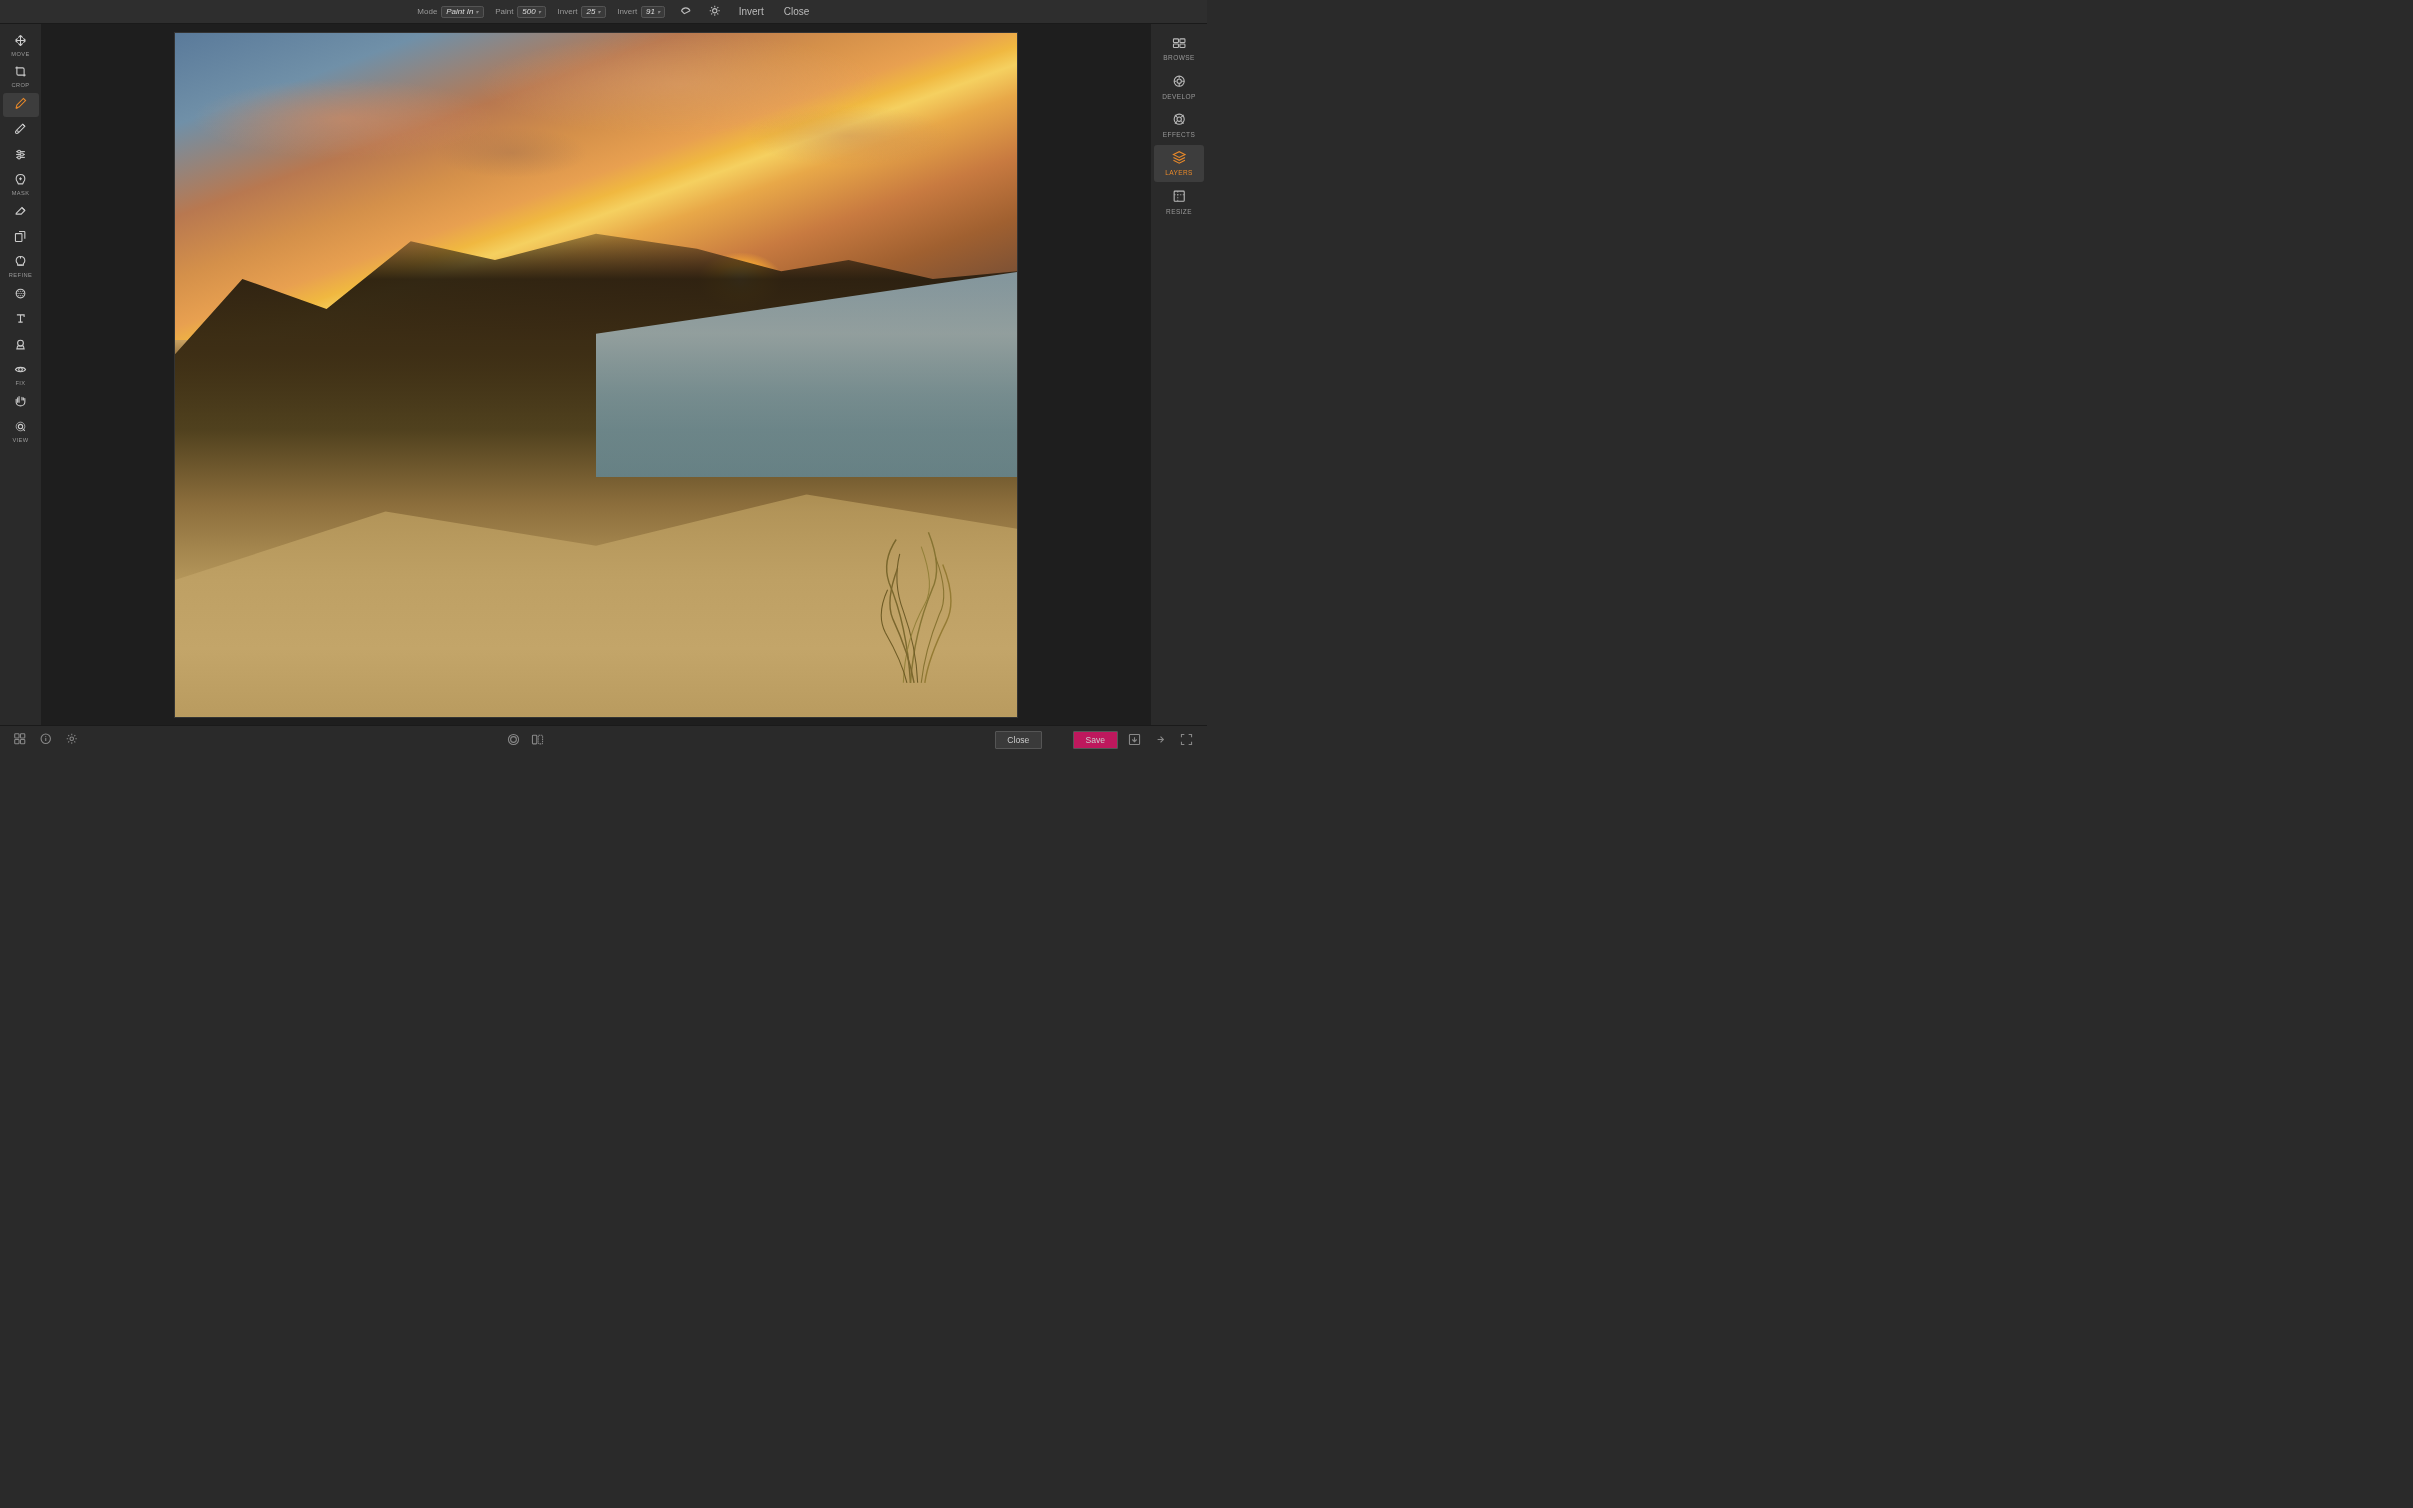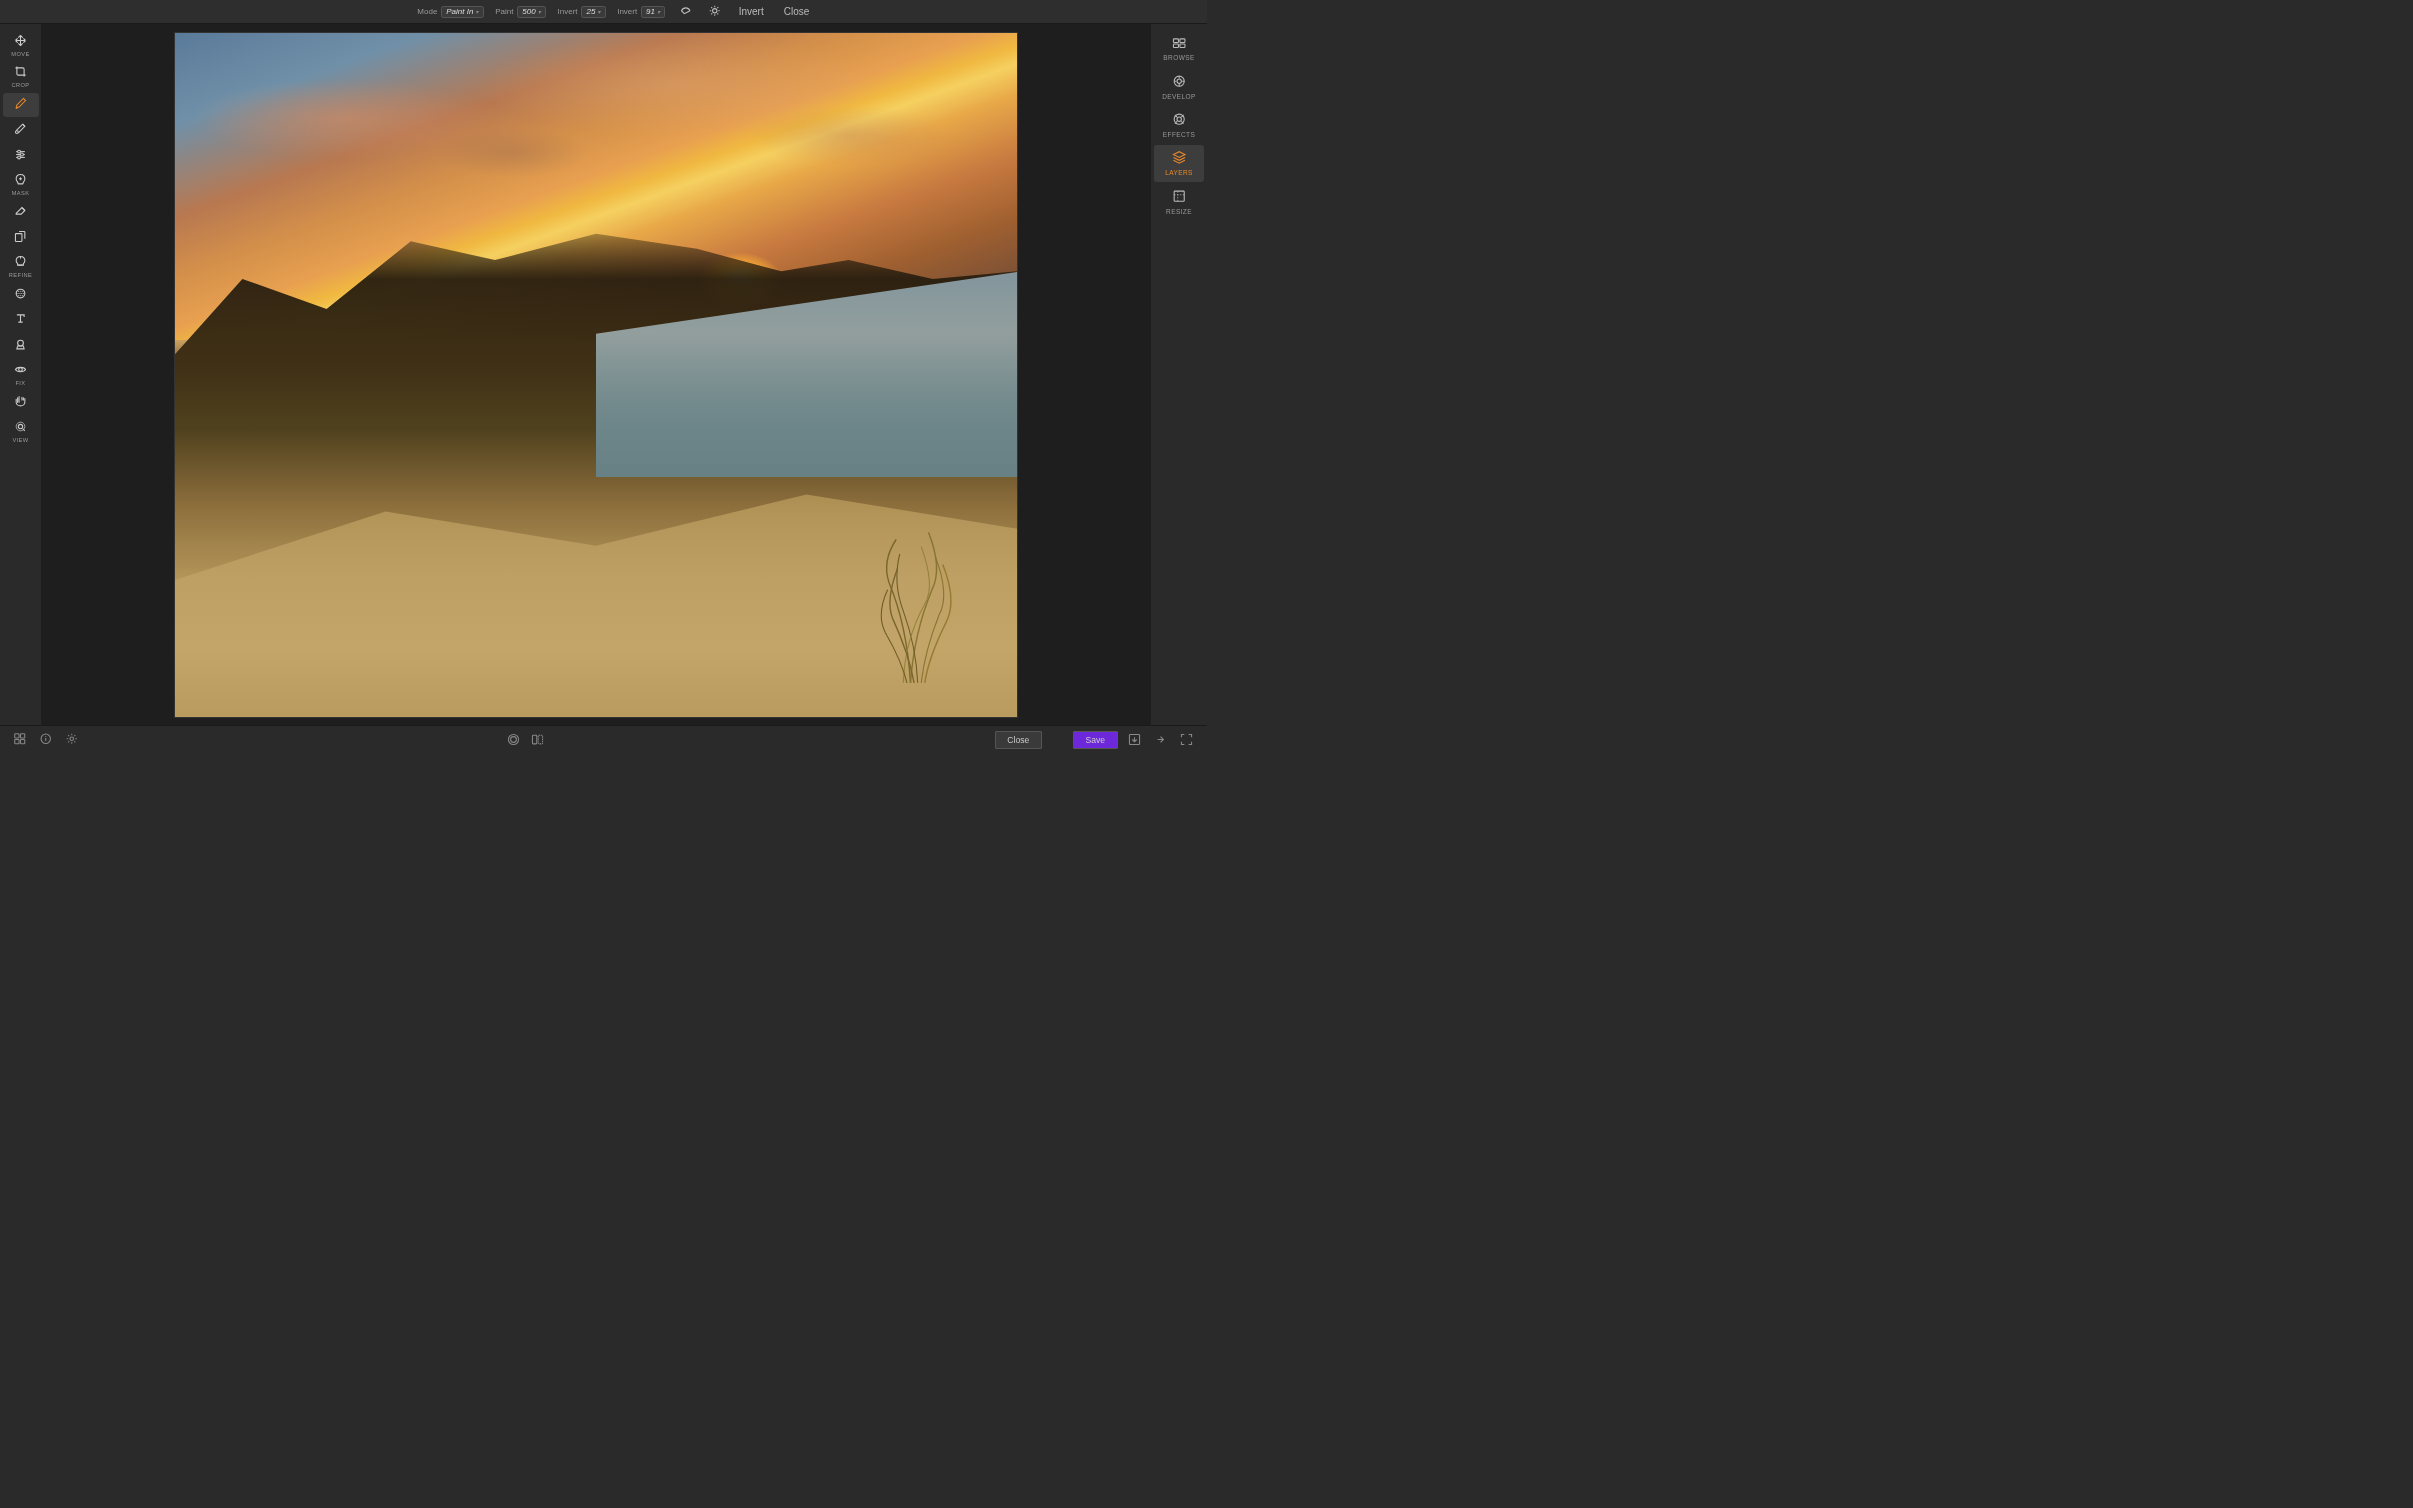--- a/index.html
+++ b/index.html
@@ -323,21 +323,21 @@
       background: #3a3a3a;
       border: 0.7px solid #555;
       color: #ccc;
       font-size: 8.6px;
       padding: 2.9px 11.5px;
       border-radius: 1px;
       cursor: pointer;
       margin-left: 24px;
     }
     .bottom-btn.primary {
-      background: #6d28d9;
+      background: #be185d;
       color: #ccc;
     }
   </style>
 </head>
 <body>
 
 <div id="top-toolbar">
   <div class="toolbar-item">
     <span class="toolbar-label">Mode</span>
     <div class="toolbar-value">

